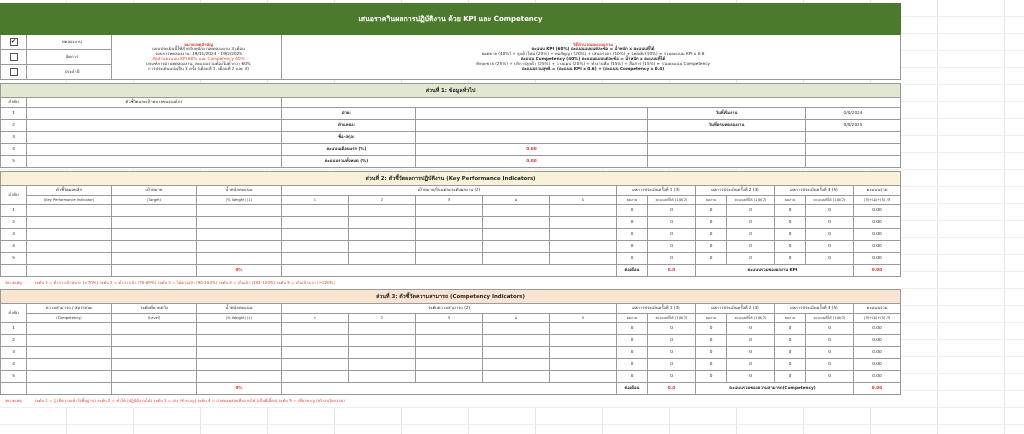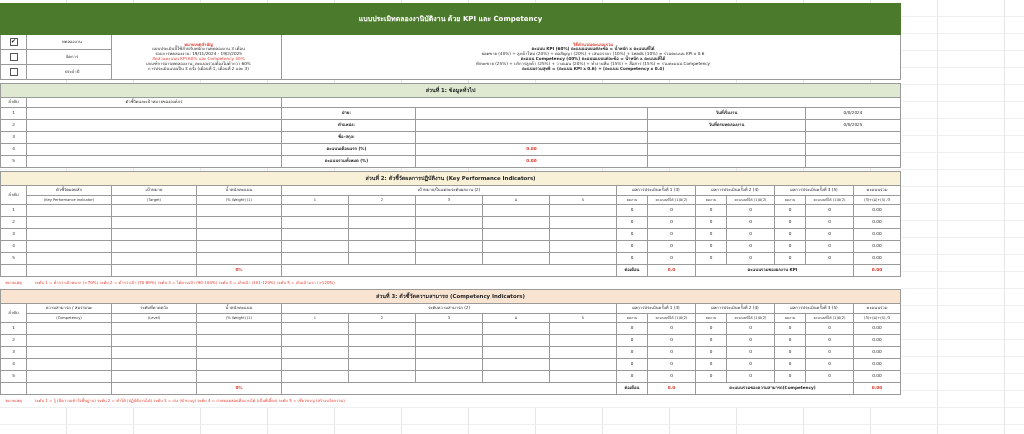--- a/index.html
+++ b/index.html
@@ -538,21 +538,21 @@
         <col style="width:48px">
       <col style="width:47px">
     </colgroup>
     <tbody>
 
       <tr class="blank-row">
           <td colspan="16"></td>
         </tr>
 
       <tr class="title-bar">
-        <td colspan="16">แบบประเมิทดลองงานิบัติงาน   ด้วย KPI และ Competency</td>
+        <td colspan="16">เสนอราคาินผลการปฏิบัติงาน   ด้วย KPI และ Competency</td>
       </tr>
 
       <tr class="opt-row">
         <td>
           <span class="chk on"></span>
         </td>
         <td class="lbl-left">ทดลองงาน</td>
         <td class="lt tiny" colspan="2" rowspan="3">
           <div class="redb">หมายเหตุสำคัญ</div>
           <div>แบบประเมินนี้ใช้สำหรับพนักงานทดลองงาน 3 เดือน</div>

